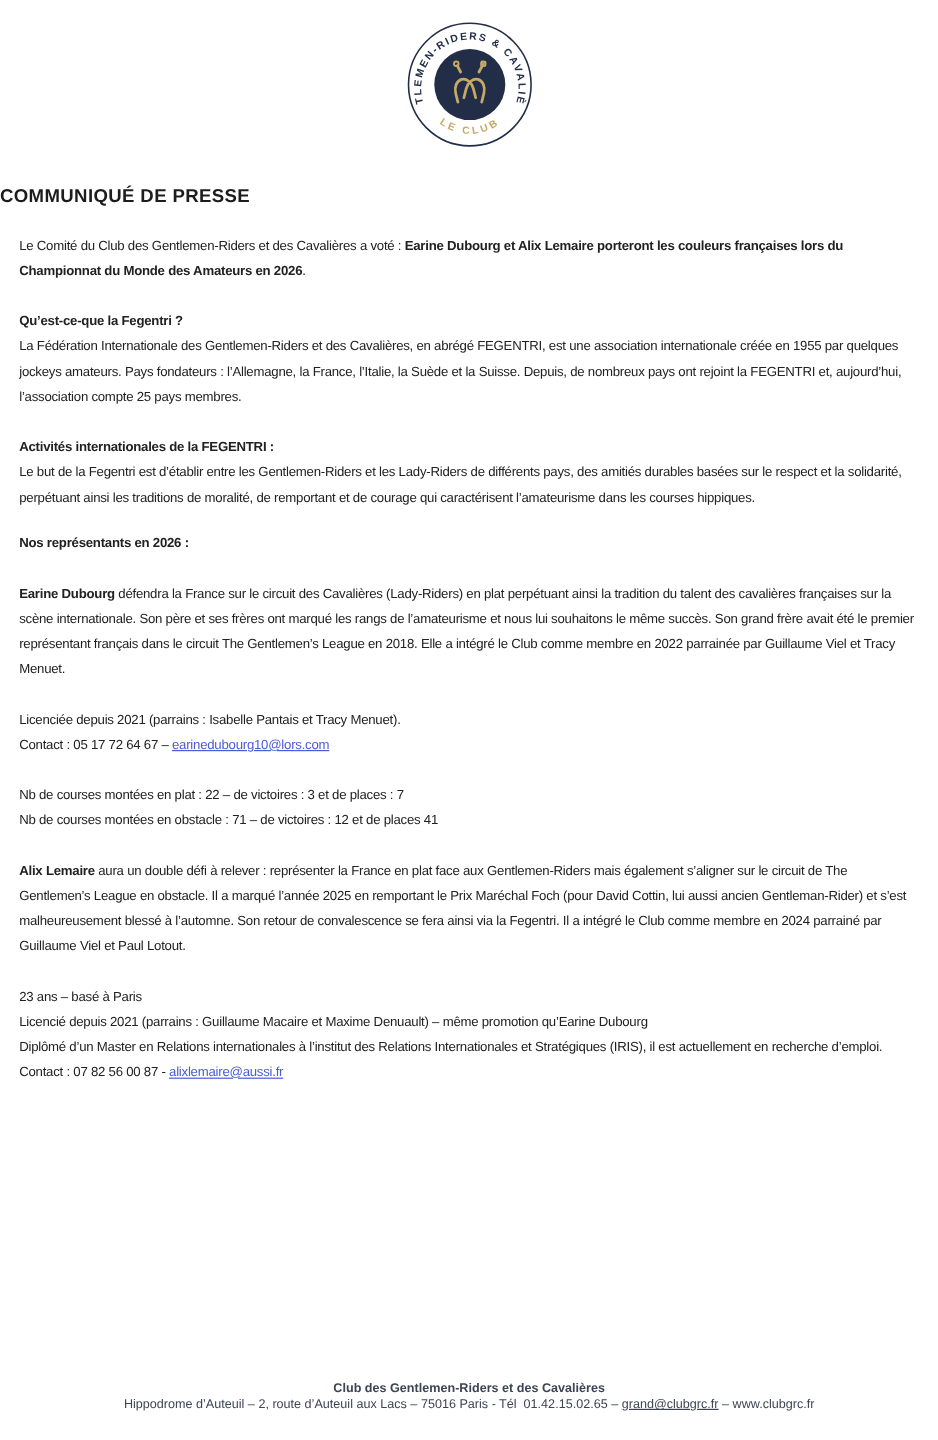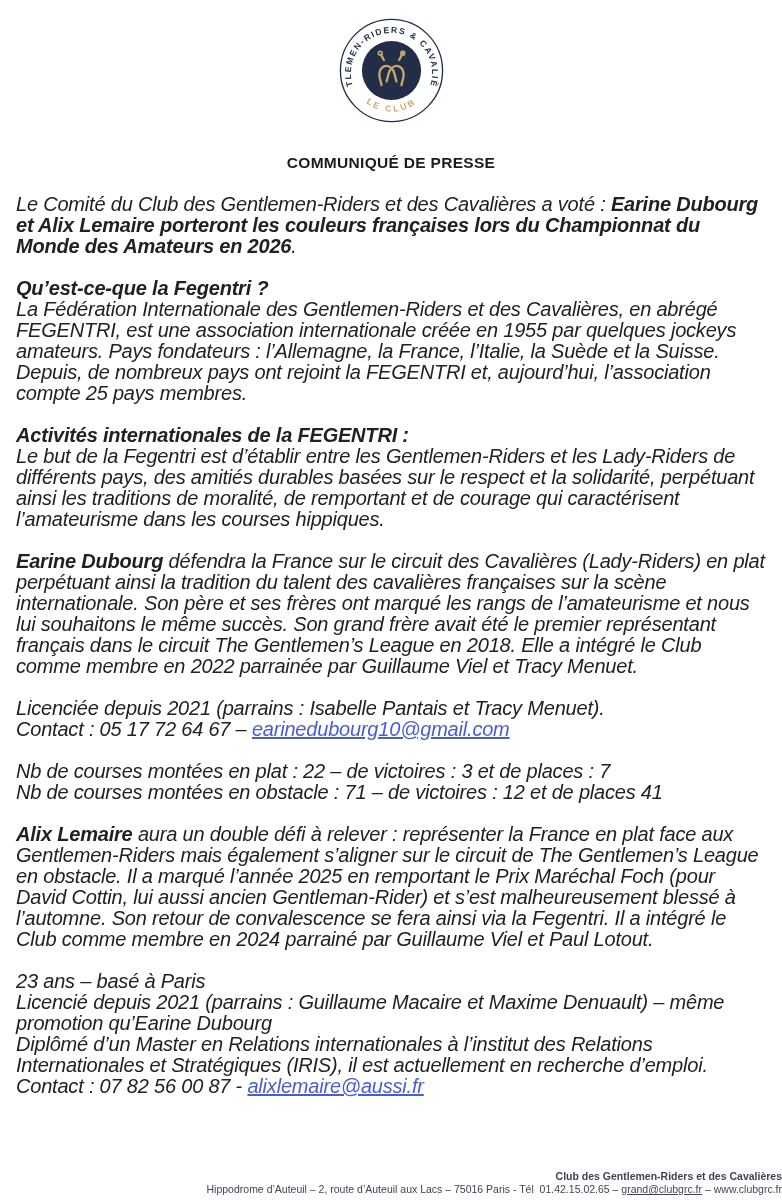--- a/index.html
+++ b/index.html
@@ -9,47 +9,46 @@
     height: 1200px;
     background: #ffffff;
     font-family: "Liberation Sans", sans-serif;
     color: #212121;
     overflow: hidden;
   }
   .logo-wrap { padding-top: 18px; text-align: center; }
   .logo-wrap svg { display: inline-block; }
   .doc-title {
     margin-top: 25px;
-    text-align: center;
+    text-align: left;
     font-weight: 700;
     font-size: 15.5px;
     line-height: 21px;
     letter-spacing: 0.3px;
     color: #1c1c1c;
   }
   .content {
     padding: 0 16px 0 16px;
-    font-size: 20px;
+    font-size: 11px;
     line-height: 21px;
     letter-spacing: -0.2px;
-    font-style: italic;
   }
   .block { margin-top: 21px; }
   .h { font-weight: 700; margin-top: 17px; }
   b { font-weight: 700; }
   a.link {
     color: #4a5bd6;
     text-decoration: underline;
     cursor: pointer;
   }
   .footer {
     position: absolute;
     left: 0; right: 0;
-    bottom: 4px;
-    text-align: right;
+    bottom: 23px;
+    text-align: center;
     color: #3d4454;
     font-size: 10.5px;
     line-height: 13px;
     letter-spacing: 0;
   }
   .footer .f1 { font-weight: 700; }
   .footer .f2 span, .footer .f2 a { white-space: pre-wrap; }
   .footer a.femail {
     color: #3d4454;
     text-decoration: underline;
@@ -104,29 +103,30 @@
     <div class="block">
       <div class="h">Qu’est-ce-que la Fegentri ?</div>
       <div>La Fédération Internationale des Gentlemen-Riders et des Cavalières, en abrégé FEGENTRI, est une association internationale créée en 1955 par quelques jockeys amateurs. Pays fondateurs : l’Allemagne, la France, l’Italie, la Suède et la Suisse. Depuis, de nombreux pays ont rejoint la FEGENTRI et, aujourd’hui, l’association compte 25 pays membres.</div>
     </div>
 
     <div class="block">
       <div class="h">Activités internationales de la FEGENTRI :</div>
       <div>Le but de la Fegentri est d’établir entre les Gentlemen-Riders et les Lady-Riders de différents pays, des amitiés durables basées sur le respect et la solidarité, perpétuant ainsi les traditions de moralité, de remportant et de courage qui caractérisent l’amateurisme dans les courses hippiques.</div>
     </div>
 
+    <div class="block h">Nos représentants en 2026 :</div>
 
     <div class="block">
       <b>Earine Dubourg</b><span> défendra la France sur le circuit des Cavalières (Lady-Riders) en plat perpétuant ainsi la tradition du talent des cavalières françaises sur la scène internationale. Son père et ses frères ont marqué les rangs de l’amateurisme et nous lui souhaitons le même succès. Son grand frère avait été le premier représentant français dans le circuit The Gentlemen’s League en 2018. Elle a intégré le Club comme membre en 2022 parrainée par Guillaume Viel et Tracy Menuet.</span>
     </div>
 
     <div class="block">
       <div>Licenciée depuis 2021 (parrains : Isabelle Pantais et Tracy Menuet).</div>
       <div>
-        <span>Contact : 05 17 72 64 67 – </span><a class="link">earinedubourg10@gmail.com</a>
+        <span>Contact : 05 17 72 64 67 – </span><a class="link">earinedubourg10@lors.com</a>
       </div>
     </div>
 
     <div class="block">
       <div>Nb de courses montées en plat : 22 – de victoires : 3 et de places : 7</div>
       <div>Nb de courses montées en obstacle : 71 – de victoires : 12 et de places 41</div>
     </div>
 
     <div class="block">
       <b>Alix Lemaire</b><span> aura un double défi à relever : représenter la France en plat face aux Gentlemen-Riders mais également s’aligner sur le circuit de The Gentlemen’s League en obstacle. Il a marqué l’année 2025 en remportant le Prix Maréchal Foch (pour David Cottin, lui aussi ancien Gentleman-Rider) et s’est malheureusement blessé à l’automne. Son retour de convalescence se fera ainsi via la Fegentri. Il a intégré le Club comme membre en 2024 parrainé par Guillaume Viel et Paul Lotout.</span>

